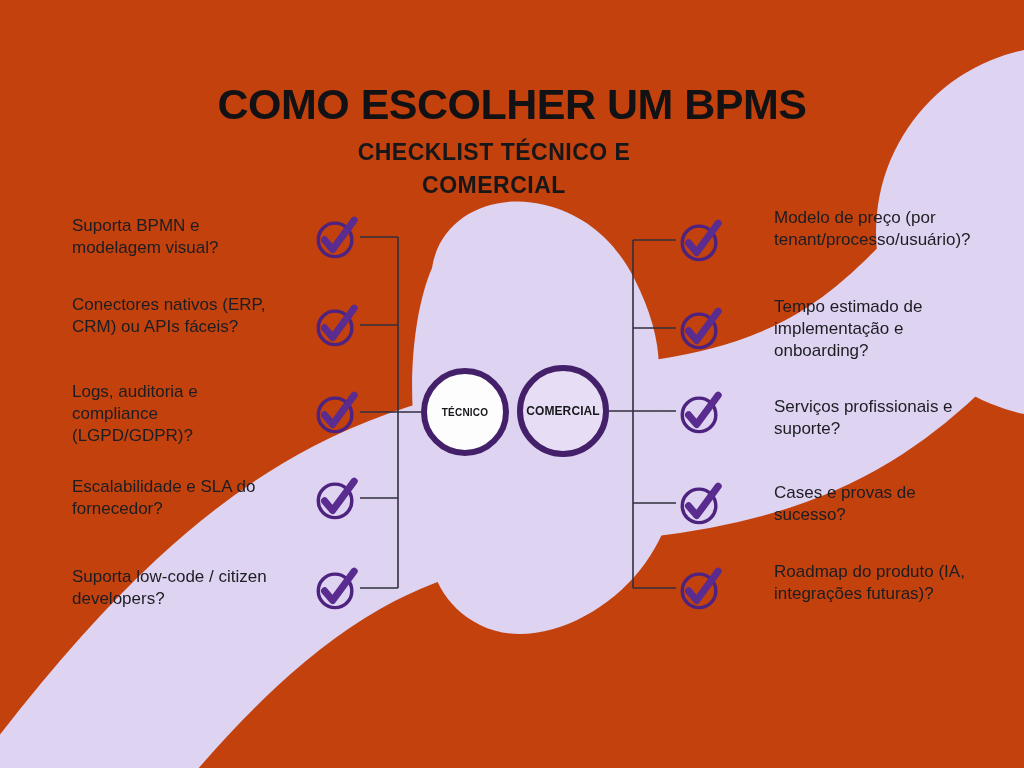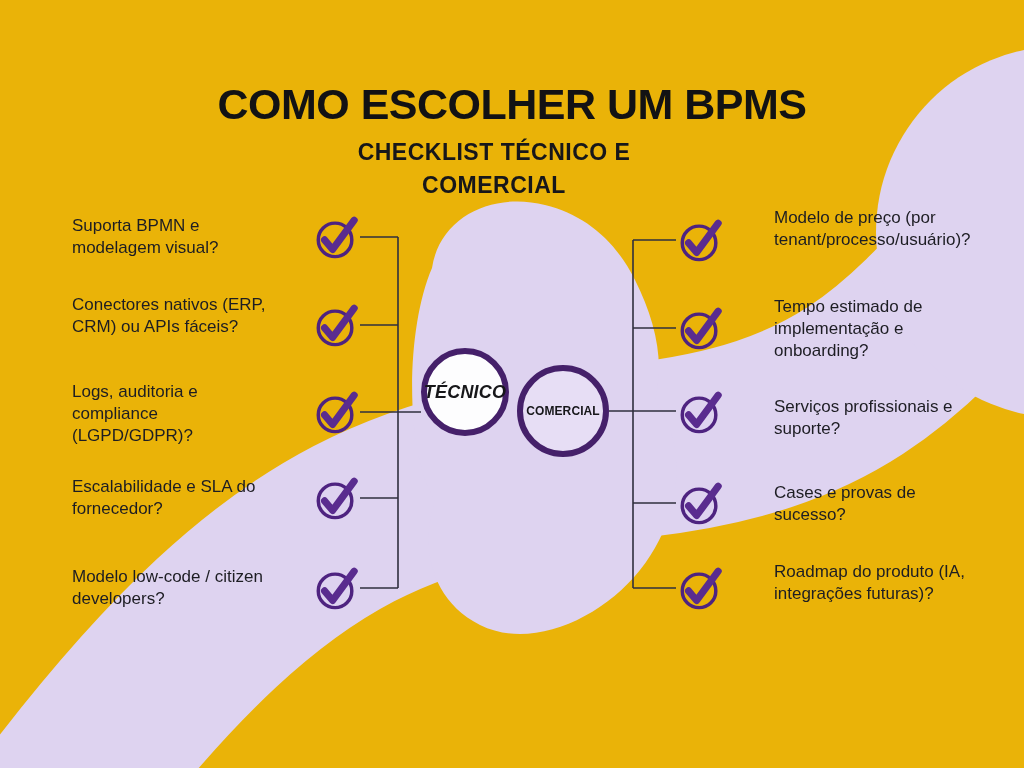--- a/index.html
+++ b/index.html
@@ -1,19 +1,19 @@
 <!DOCTYPE html>
 <html><head>
 <meta charset="utf-8">
 <style>
   html,body{margin:0;padding:0;}
   body{font-family:"Liberation Sans", sans-serif;}
   .canvas{
     position:relative;width:1024px;height:768px;overflow:hidden;
-    background:#eab308;
+    background:#c2410c;
   }
   .bg-svg,.line-svg{position:absolute;left:0;top:0;width:1024px;height:768px;}
   .bg-svg{z-index:0;}
   .line-svg{z-index:1;}
   .title{
     position:absolute;top:80px;left:0;width:1024px;text-align:center;
     font-size:43px;font-weight:bold;letter-spacing:-0.5px;color:#121214;
     z-index:2;
   }
   .subtitle{
@@ -26,21 +26,21 @@
     color:#1d1d23;z-index:2;
   }
   .item.left{left:72px;width:208px;}
   .item.right{left:762px;width:218px;overflow-wrap:anywhere;margin-left:12px;}
   .check{position:absolute;width:46px;height:46px;z-index:2;}
   .circle{
     position:absolute;border-radius:50%;display:flex;align-items:center;
     justify-content:center;font-weight:bold;color:#17171a;z-index:2;
     border:6px solid #45206a;box-sizing:border-box;text-align:center;
   }
-  .circle.tecnico{left:421px;top:348px;width:88px;height:88px;background:#fdfdfe;font-size:18px;letter-spacing:0.2px;font-style:italic;}
+  .circle.tecnico{left:421px;top:368px;width:88px;height:88px;background:#fdfdfe;font-size:10px;letter-spacing:0.2px;}
   .circle.comercial{left:517px;top:365px;width:92px;height:92px;background:#e7def5;font-size:12px;letter-spacing:0.1px;}
 </style>
 </head>
 <body>
 
 <div class="canvas">
 
   <svg class="bg-svg" viewBox="0 0 1024 768" aria-hidden="true">
 
     <path d="M 1110,130 C 930,300 900,420 640,450 C 420,480 290,500 60,800" fill="none" stroke="#ded3f0" stroke-width="175" stroke-linecap="round"></path>
@@ -83,21 +83,21 @@
     <span>TÉCNICO</span>
   </div>
   <div class="circle comercial">
     <span>COMERCIAL</span>
   </div>
 
   <div class="item left" style="top:215px">Suporta BPMN e modelagem visual?</div>
   <div class="item left" style="top:294px">Conectores nativos (ERP, CRM) ou APIs fáceis?</div>
   <div class="item left" style="top:381px">Logs, auditoria e compliance (LGPD/GDPR)?</div>
   <div class="item left" style="top:476px">Escalabilidade e SLA do fornecedor?</div>
-  <div class="item left" style="top:566px">Modelo low-code / citizen developers?</div>
+  <div class="item left" style="top:566px">Suporta low-code / citizen developers?</div>
 
   <div class="item right" style="top:207px">Modelo de preço (por tenant/processo/usuário)?</div>
   <div class="item right" style="top:296px">Tempo estimado de implementação e onboarding?</div>
   <div class="item right" style="top:396px">Serviços profissionais e suporte?</div>
   <div class="item right" style="top:561px">Roadmap do produto (IA, integrações futuras)?</div>
   <div class="item right" style="top:482px">Cases e provas de sucesso?</div>
 
   <svg class="check" style="left:313px;top:214px" viewBox="0 0 48 48">
       <circle cx="23" cy="27" r="17.5" fill="none" stroke="#4e2380" stroke-width="3.6"></circle>
       <path d="M 12,27 L 20.5,37 L 43,6.5" fill="none" stroke="#5a2c8f" stroke-width="7.4" stroke-linecap="round" stroke-linejoin="round"></path>

